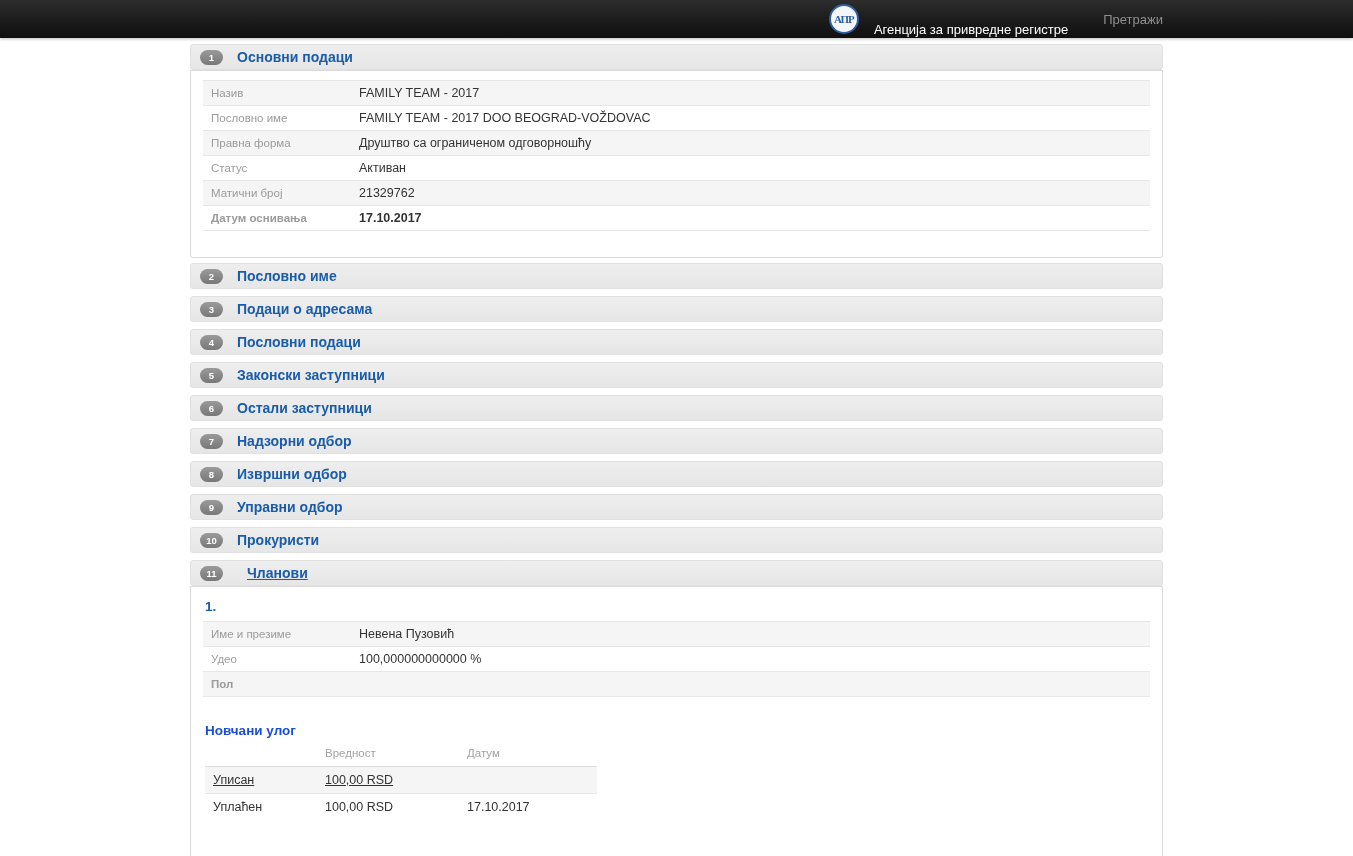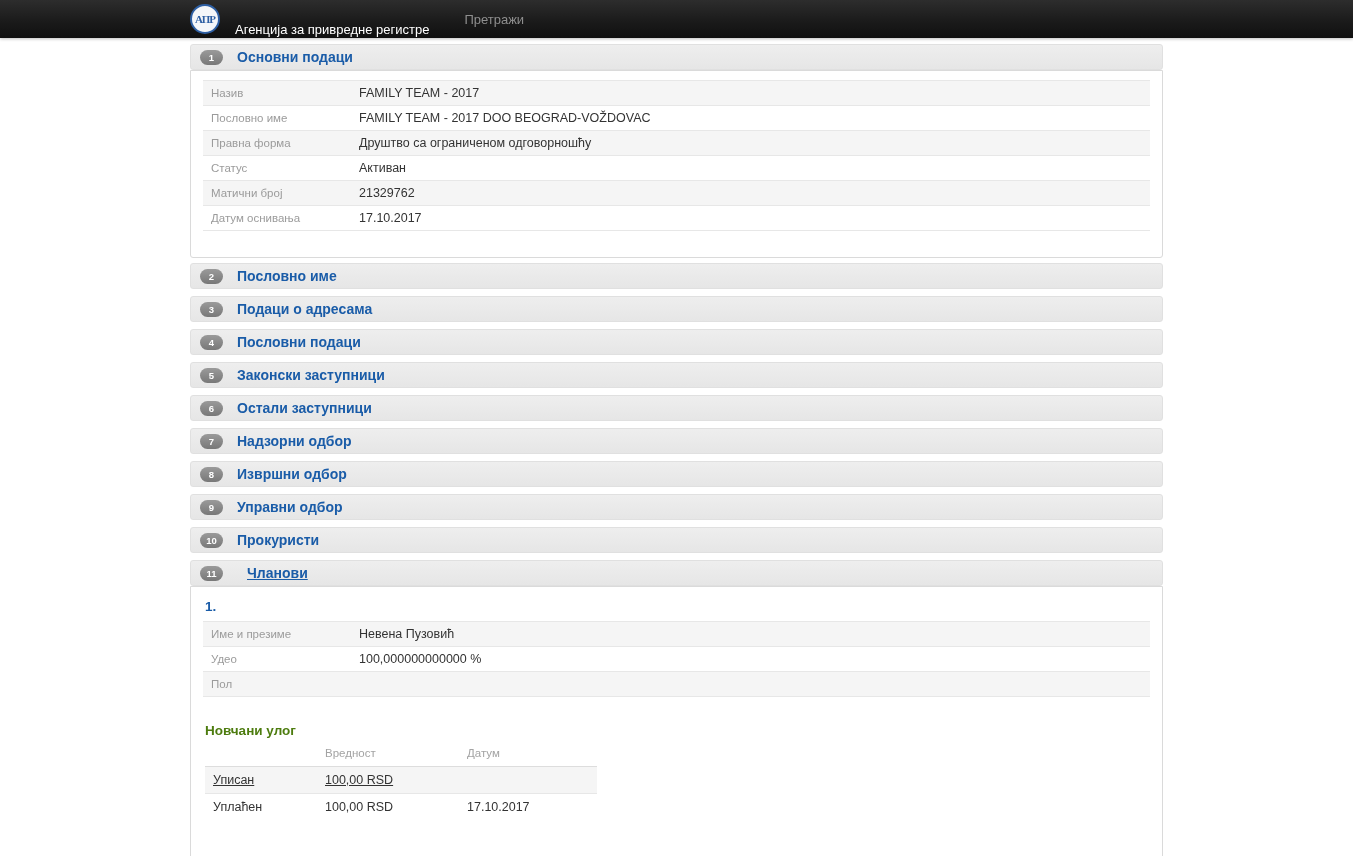--- a/index.html
+++ b/index.html
@@ -6,21 +6,21 @@
   html, body { width: 1353px; height: 856px; overflow: hidden; background: #ffffff;
     font-family: "Liberation Sans", sans-serif; }
 
   
   .top-header {
     height: 38px; width: 100%;
     background: linear-gradient(180deg, #2d2d2d 0%, #1b1b1b 55%, #101010 100%);
     box-shadow: 0 1px 3px rgba(0,0,0,0.25);
     display: flex; align-items: center;
   }
-  .header-inner { width: 973px; margin: 0 auto; display: flex; align-items: center; }
+  .header-inner { width: 973px; margin: 0 auto; display: flex; align-items: center; justify-content: flex-end; }
   .apr-logo {
     width: 30px; height: 30px; border-radius: 50%;
     background: #f4f6f9; border: 2px solid #2e5fa3;
     color: #2e5fa3; font-family: "Liberation Serif", serif; font-weight: bold;
     font-size: 11px; letter-spacing: -1px;
     display: flex; align-items: center; justify-content: center;
     cursor: pointer; flex: 0 0 auto;
   }
   .app-title { color: #ffffff; font-weight: normal; font-size: 13px; margin-left: 15px; margin-top: 20px; }
   .nav-item { color: #8f8f8f; font-size: 13px; margin-left: 35px; cursor: pointer; }
@@ -52,29 +52,29 @@
     padding: 9px 12px 26px 12px; margin-bottom: 5px;
   }
   .panel.member-panel { padding-bottom: 40px; margin-bottom: 0; }
 
   
   .kv-table { width: 100%; border-collapse: collapse; font-size: 12.5px; }
   .kv-table tr { height: 25px; }
   .kv-table tr:nth-child(odd)  td { background: #f5f5f5; }
   .kv-table tr:nth-child(even) td { background: #ffffff; }
   .kv-table td { border-top: 1px solid #e7e7e7; padding: 4px 8px; vertical-align: middle; }
-  .kv-table tr:last-child td { border-bottom: 1px solid #e7e7e7; }
+  .kv-table tr:last-child td { border-bottom: 1px solid #e7e7e7; font-weight: bold; }
   .kv-label { color: #9b9b9b; font-size: 11.5px; width: 148px; }
   .kv-value { color: #333333; }
 
   .member-index { color: #1a5ca8; font-weight: bold; font-size: 13.5px; margin: 3px 0 7px 2px; }
   .redacted-box { display: inline-block; width: 106px; height: 17px; background: #151515;
     border-radius: 9px; vertical-align: middle; }
 
-  .sub-heading { color: #4d7c0f; font-weight: bold; font-size: 13.5px; margin: 26px 0 4px 2px; }
+  .sub-heading { color: #1d4ed8; font-weight: bold; font-size: 13.5px; margin: 26px 0 4px 2px; }
 
   
   .money-table { width: 392px; border-collapse: collapse; font-size: 12.5px; margin-left: 2px; }
   .money-table th {
     color: #a3a3a3; font-weight: normal; font-size: 11.5px; text-align: left;
     padding: 5px 8px 7px 8px; border-bottom: 1px solid #dddddd; margin-top: 28px;
   }
   .money-table td { padding: 6px 8px; color: #333333; border-top: 1px solid #e7e7e7; }
   .money-table tr.data-row:first-of-type td { border-top: none; }
   .money-table tbody tr:nth-child(1) td { background: #f5f5f5; text-decoration: underline; }

